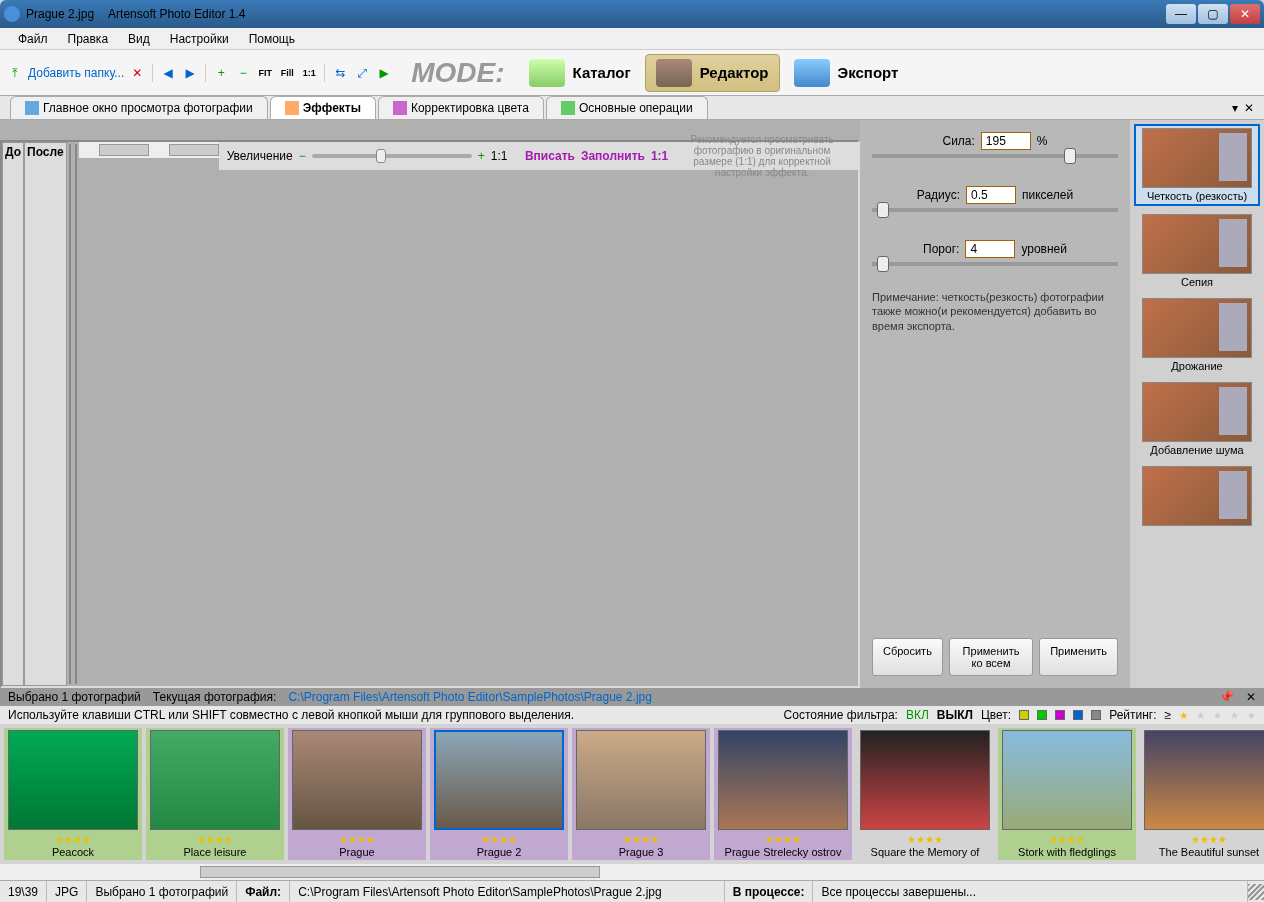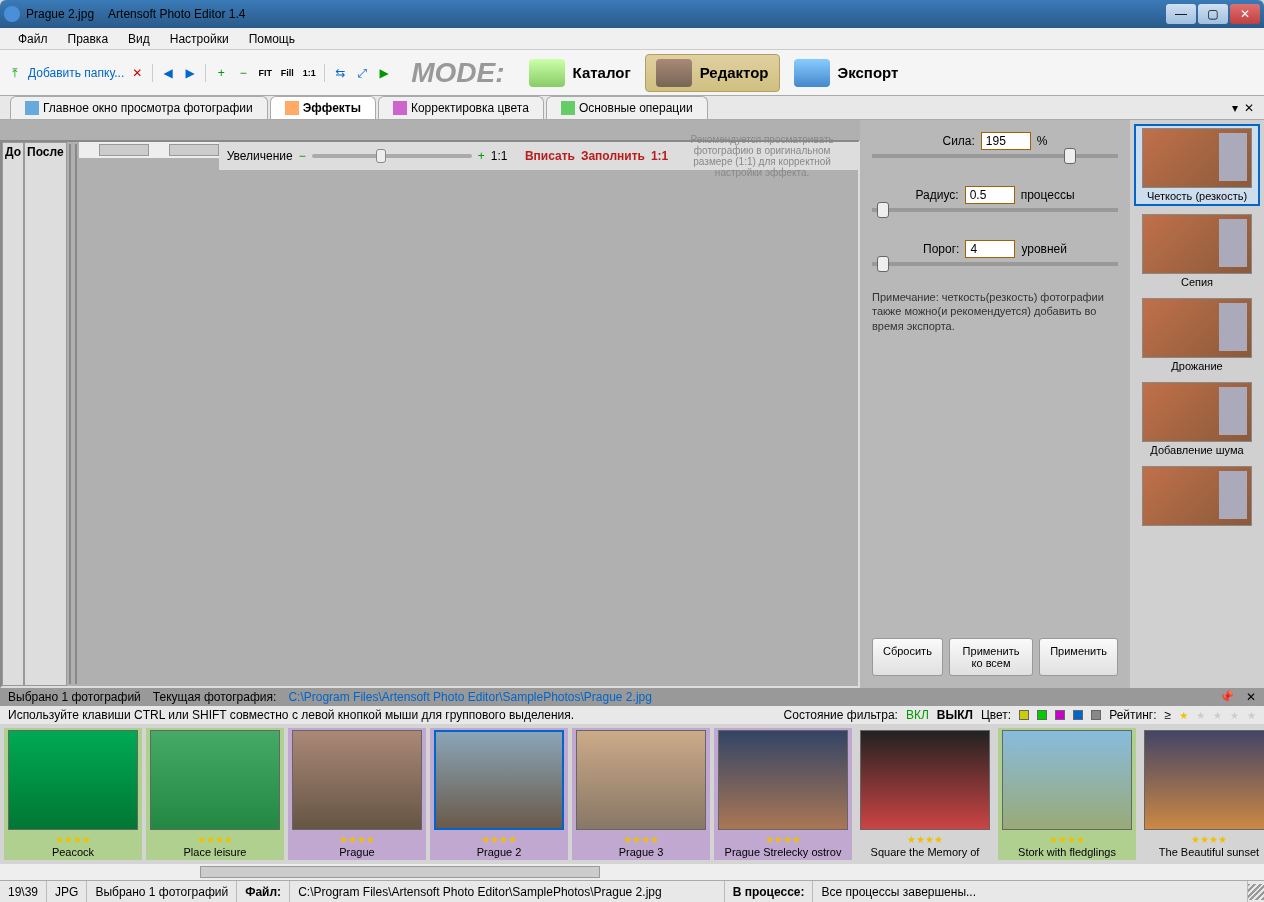--- a/index.html
+++ b/index.html
@@ -46,21 +46,21 @@
 .prague-img { width: 100%; height: 100%; background: linear-gradient(180deg, #8aa5b8 0%, #9fb5c5 25%, #a8937a 40%, #5a8aaa 55%, #888 70%, #6a5a4a 100%); position: relative; }
 .prague-img::before { content: ''; position: absolute; top: 35%; left: 30%; width: 60px; height: 50px; background: #c5d0a0; border-radius: 20px 20px 0 0; }
 .prague-img::after { content: ''; position: absolute; top: 52%; left: 0; right: 0; height: 30px; background: repeating-linear-gradient(90deg, #888 0 40px, transparent 40px 80px); opacity: 0.4; }
 .preview-scrollbar-h { height: 16px; background: #eee; display: flex; align-items: center; }
 .preview-scrollbar-h .thumb { width: 50px; height: 12px; background: #ccc; border: 1px solid #999; margin-left: 20px; }
 
 
 .zoom-row { height: 28px; background: #ddd; display: flex; align-items: center; padding: 0 8px; gap: 6px; font-size: 11px; }
 .zoom-slider { flex: 0 0 160px; height: 4px; background: #aaa; border-radius: 2px; position: relative; }
 .zoom-slider .handle { position: absolute; top: -5px; left: 40%; width: 10px; height: 14px; background: #eee; border: 1px solid #888; border-radius: 3px; }
-.zoom-link { color: #b91c1c; cursor: pointer; }
+.zoom-link { color: #a21caf; cursor: pointer; }
 .zoom-hint { font-size: 10px; color: #888; margin-left: auto; max-width: 280px; text-align: center; }
 
 
 .params-panel { width: 270px; background: #b8b8b8; padding: 12px; display: flex; flex-direction: column; }
 .param-row { margin-bottom: 8px; }
 .param-label-row { display: flex; align-items: center; justify-content: center; gap: 6px; margin-bottom: 4px; }
 .param-input { width: 50px; padding: 1px 4px; border: 1px solid #a16207; background: #fff; }
 .param-slider { width: 100%; height: 4px; background: #999; position: relative; margin-top: 4px; }
 .param-slider .handle { position: absolute; top: -6px; width: 12px; height: 16px; background: #eee; border: 1px solid #666; border-radius: 3px; }
 .param-note { font-size: 11px; color: #333; margin-top: 16px; line-height: 1.3; }
@@ -226,21 +226,21 @@
         <span>%</span>
       </div>
       <div class="param-slider">
           <div class="handle" style="left:78%"></div>
         </div>
     </div>
     <div class="param-row" style="margin-top:20px">
       <div class="param-label-row">
         <span>Радиус:</span>
         <input class="param-input" value="0.5" style="">
-        <span>процессы</span>
+        <span>пикселей</span>
       </div>
       <div class="param-slider">
           <div class="handle" style="left:2%"></div>
         </div>
     </div>
     <div class="param-row" style="margin-top:20px">
       <div class="param-label-row">
         <span>Порог:</span>
         <input class="param-input" value="4" style="">
         <span>уровней</span>

